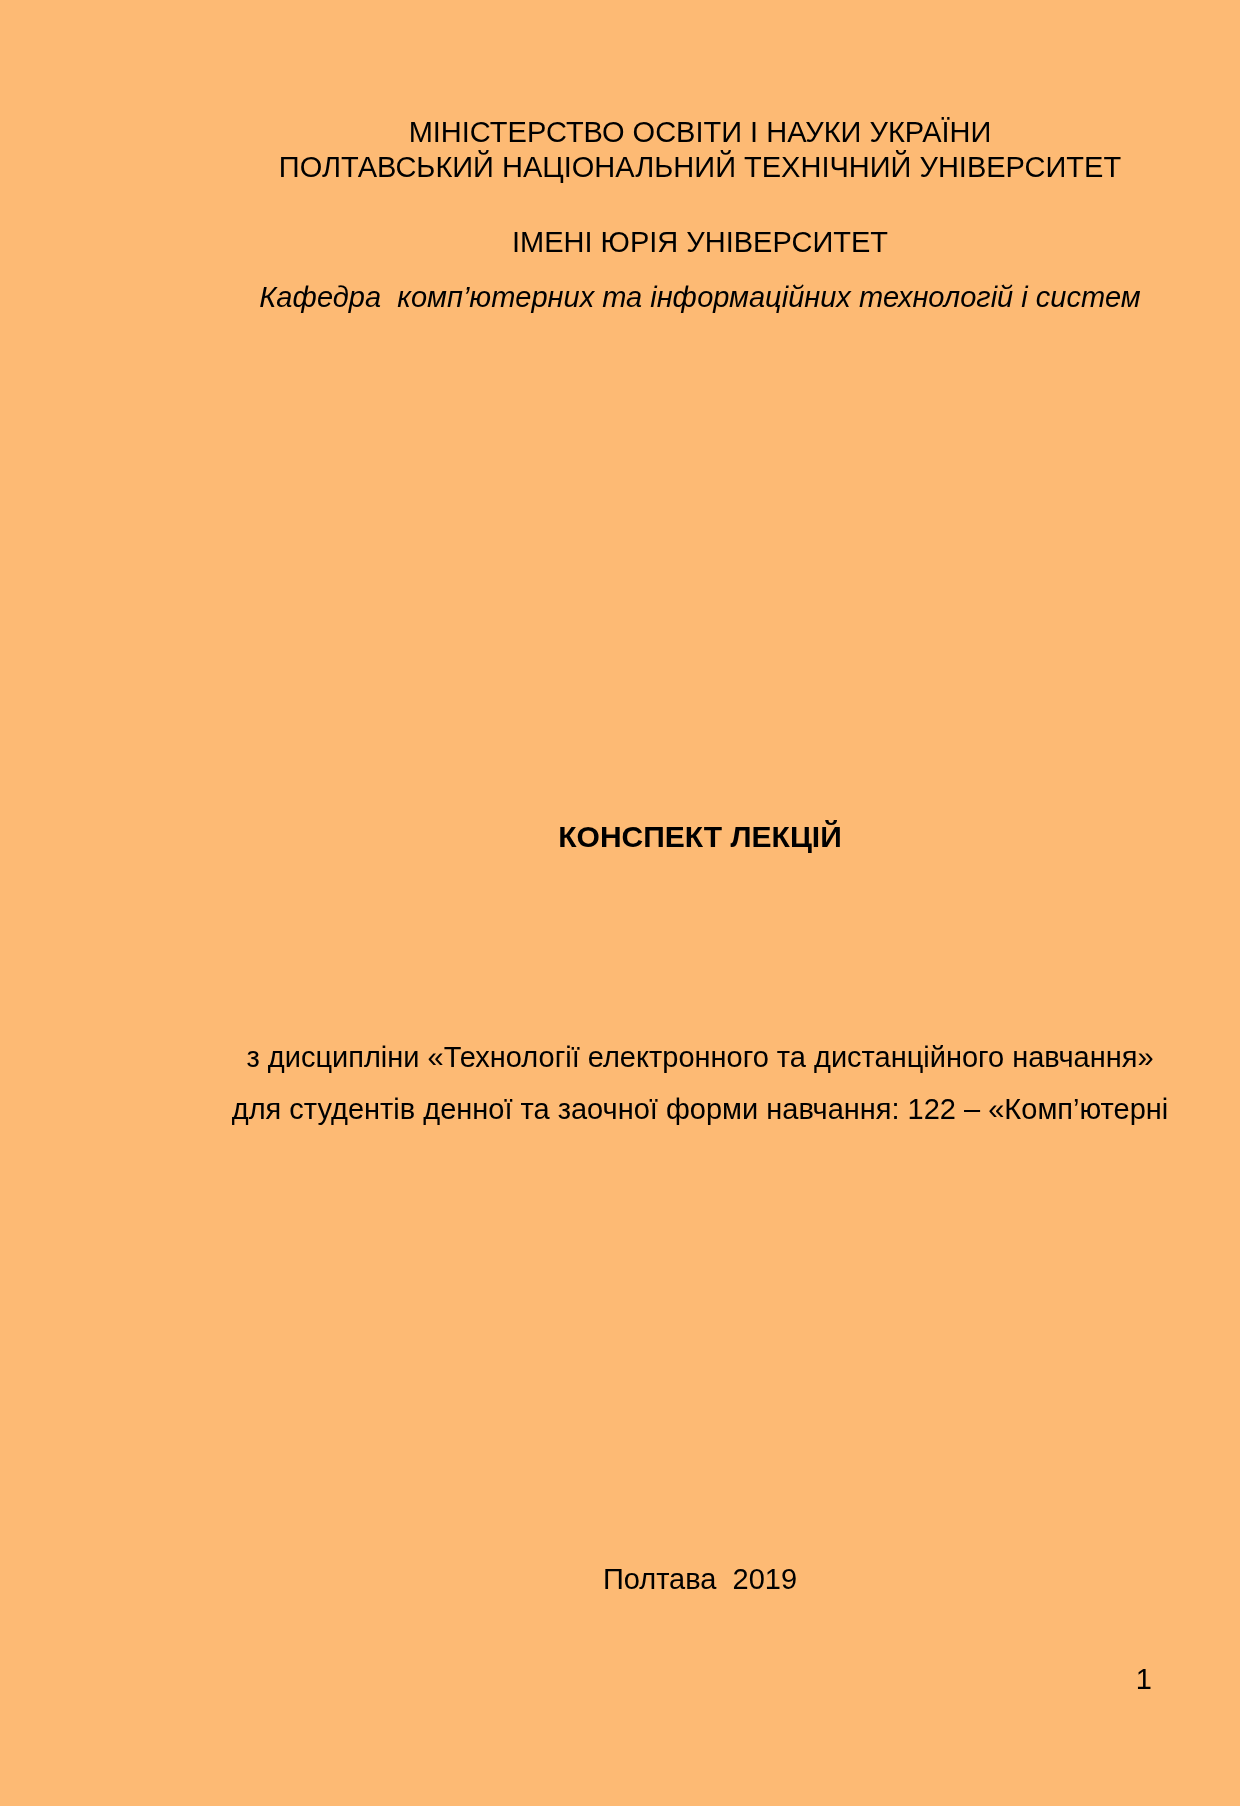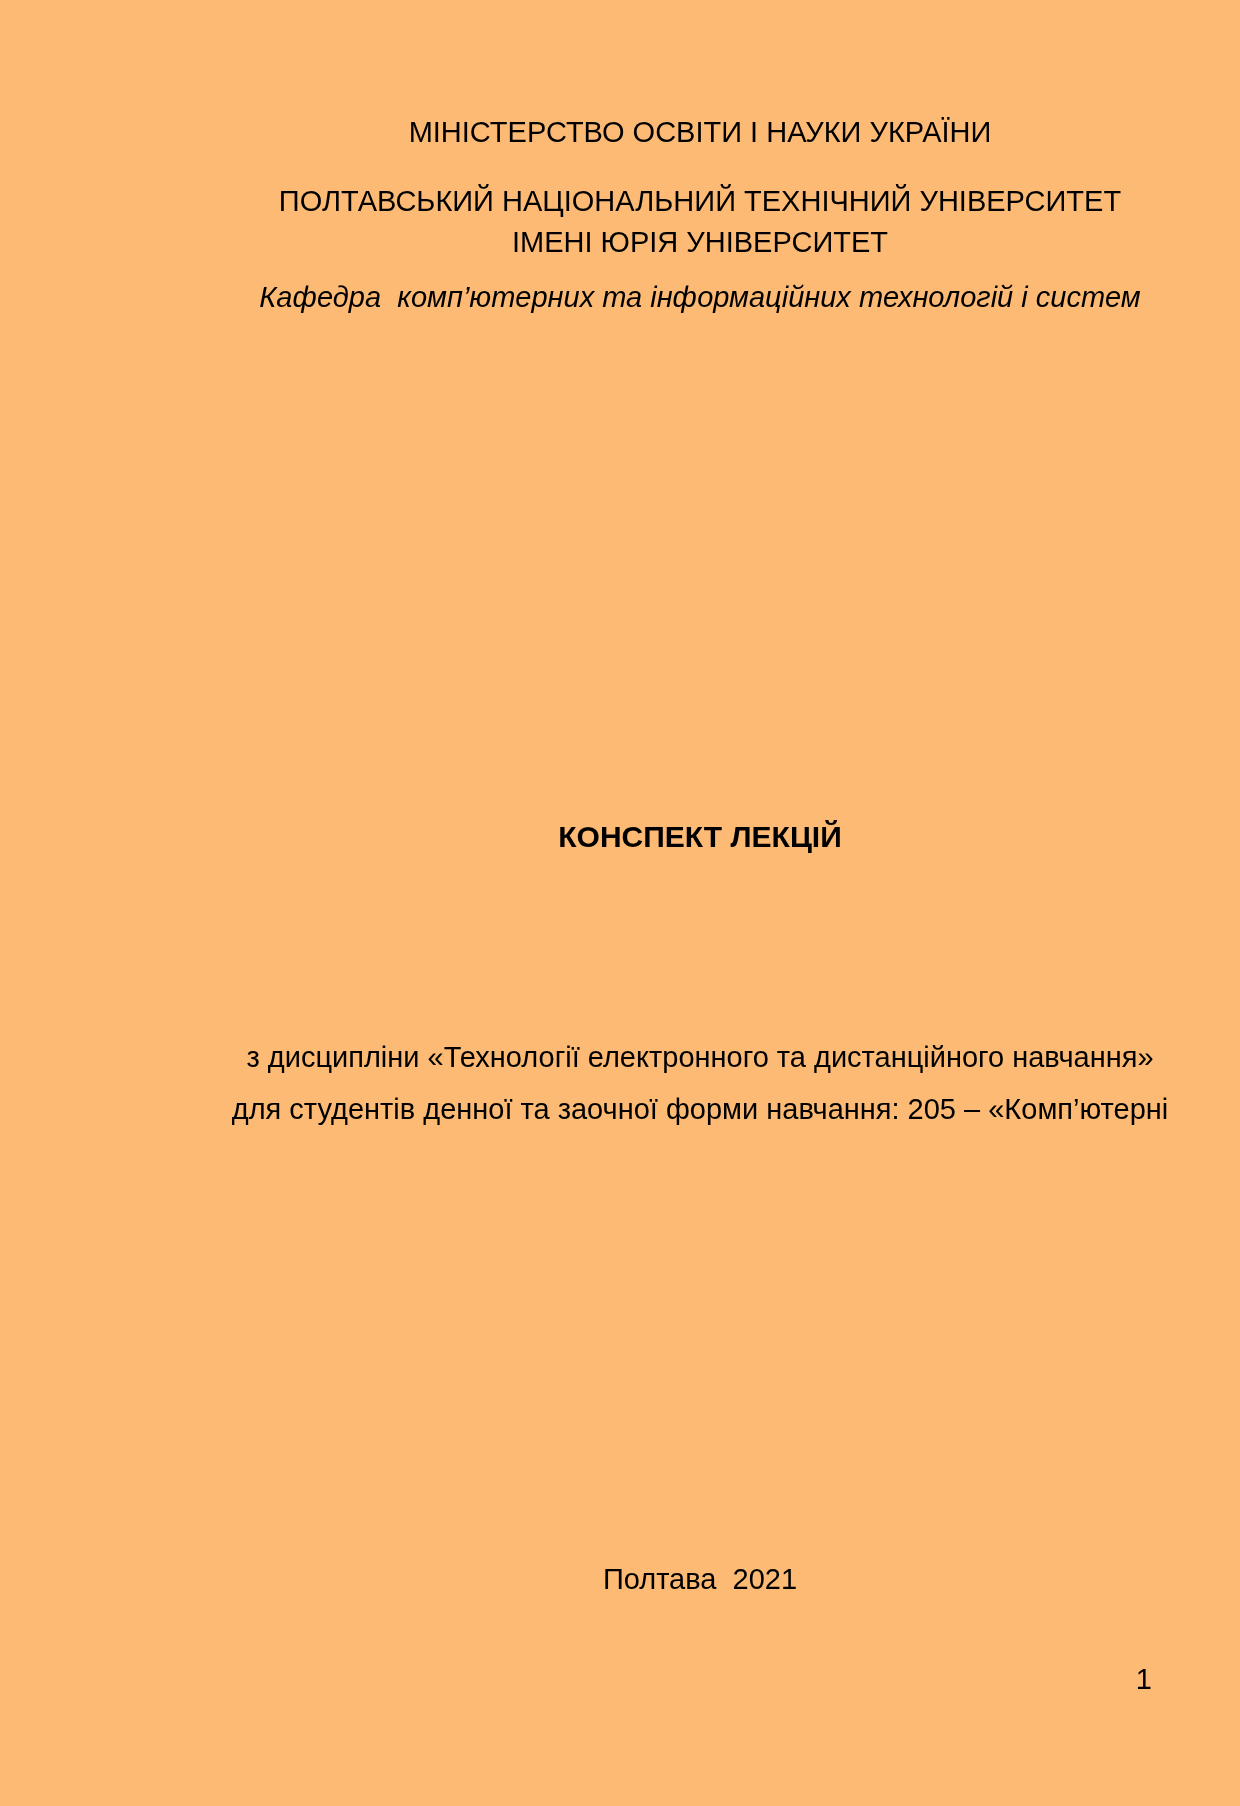--- a/index.html
+++ b/index.html
@@ -43,30 +43,30 @@
     color: #000000;
   }
 </style>
 </head>
 <body>
 
 <div class="page">
 
   <div class="line" style="top:115px">МІНІСТЕРСТВО ОСВІТИ І НАУКИ УКРАЇНИ</div>
 
-  <div class="line" style="top:184px">ПОЛТАВСЬКИЙ НАЦІОНАЛЬНИЙ ТЕХНІЧНИЙ УНІВЕРСИТЕТ</div>
+  <div class="line" style="top:150px">ПОЛТАВСЬКИЙ НАЦІОНАЛЬНИЙ ТЕХНІЧНИЙ УНІВЕРСИТЕТ</div>
 
   <div class="line" style="top:225px">ІМЕНІ ЮРІЯ УНІВЕРСИТЕТ</div>
 
   <div class="line italic" style="top:280px">Кафедра  комп’ютерних та інформаційних технологій і систем</div>
 
   <div class="line" style="top:1040px">з дисципліни «Технології електронного та дистанційного навчання»</div>
 
   <div class="line bold" style="top:820px">КОНСПЕКТ ЛЕКЦІЙ</div>
 
-  <div class="line" style="top:1092px">для студентів денної та заочної форми навчання: 205 – «Комп’ютерні</div>
+  <div class="line" style="top:1092px">для студентів денної та заочної форми навчання: 122 – «Комп’ютерні</div>
 
 
-  <div class="line" style="top:1562px">Полтава  2021</div>
+  <div class="line" style="top:1562px">Полтава  2019</div>
 
   <div class="page-number">1</div>
 
 </div>
 
 </body></html>

